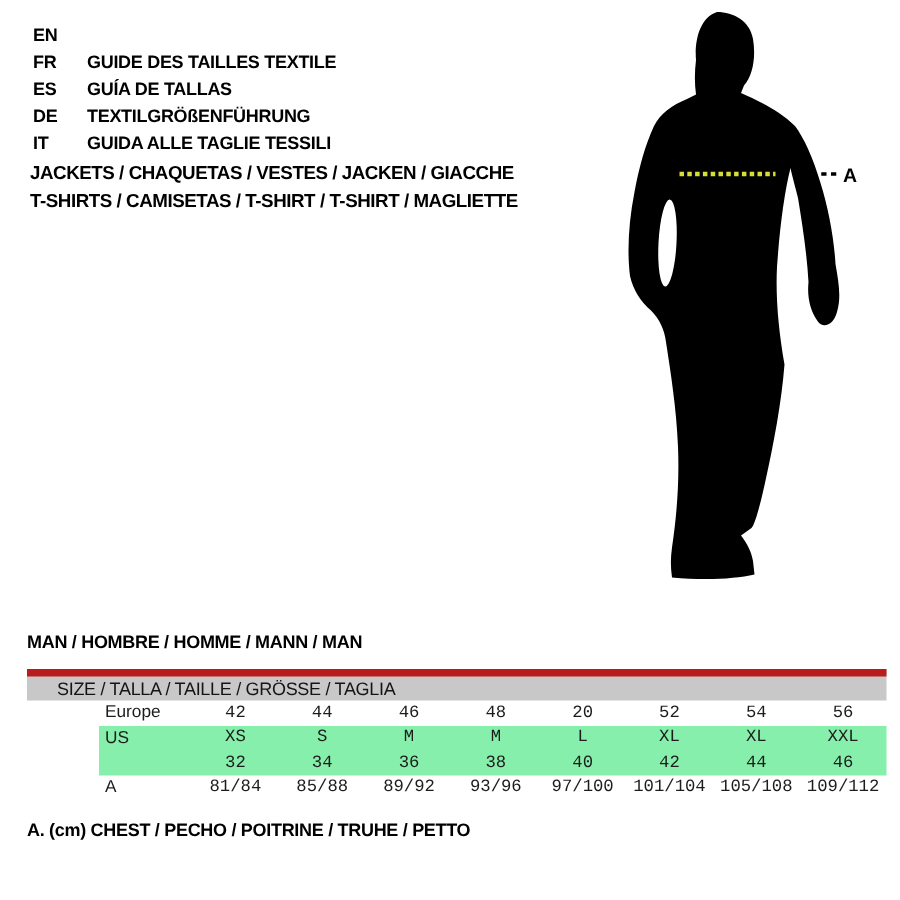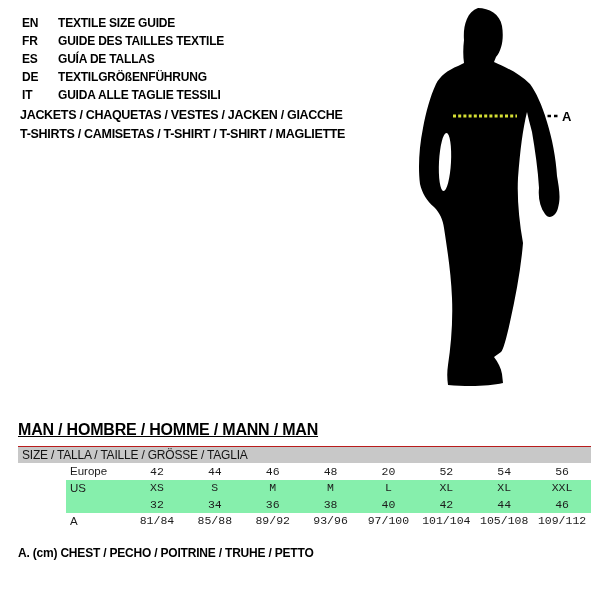--- a/index.html
+++ b/index.html
@@ -16,43 +16,42 @@
   .lang-title{font-weight:bold;font-size:12px;letter-spacing:-0.2px;white-space:nowrap;}
 
   
   .categories{left:20px;top:106px;}
   .category-line{font-weight:bold;font-size:12.5px;line-height:19px;letter-spacing:-0.3px;white-space:nowrap;}
 
   
   .figure{left:405px;top:0px;width:180px;height:400px;}
 
   
-  .section-title{left:18px;top:421px;font-weight:bold;font-size:16px;letter-spacing:-0.2px;text-decoration:underline;}
+  .section-title{left:18px;top:421px;font-weight:bold;font-size:12px;letter-spacing:-0.2px;}
 
   
   .size-table{left:18px;top:446px;width:573px;font-size:11.5px;color:#1c1c1c;}
   .t-head{
-    background:#c8c8c8;border-top:1px solid #b91c1c;height:16px;line-height:16px;
-    padding-left:4px;color:#141414;font-size:12px;letter-spacing:-0.2px;
+    background:#c8c8c8;border-top:5px solid #b91c1c;height:16px;line-height:16px;
+    padding-left:20px;color:#141414;font-size:12px;letter-spacing:-0.2px;
   }
   .t-row{display:grid;grid-template-columns:62px repeat(8,1fr);height:16.5px;align-items:center;margin-left:48px;}
   .t-row.shaded{background:#86efac;}
   .t-label{text-align:left;padding-left:4px;}
   .t-cell{text-align:center;font-family:Liberation Mono, monospace;}
 
   
   .footnote{left:18px;top:546px;font-weight:bold;font-size:12px;letter-spacing:-0.2px;}
 </style>
 </head>
 <body>
 
 <div class="abs lang-list">
   <div class="lang-row">
     <span class="lang-code">EN</span>
-    <span class="lang-title">TEXTILE SIZE GUIDE</span>
   </div>
   <div class="lang-row">
     <span class="lang-code">FR</span>
     <span class="lang-title">GUIDE DES TAILLES TEXTILE</span>
   </div>
   <div class="lang-row">
     <span class="lang-code">ES</span>
     <span class="lang-title">GUÍA DE TALLAS</span>
   </div>
   <div class="lang-row">

